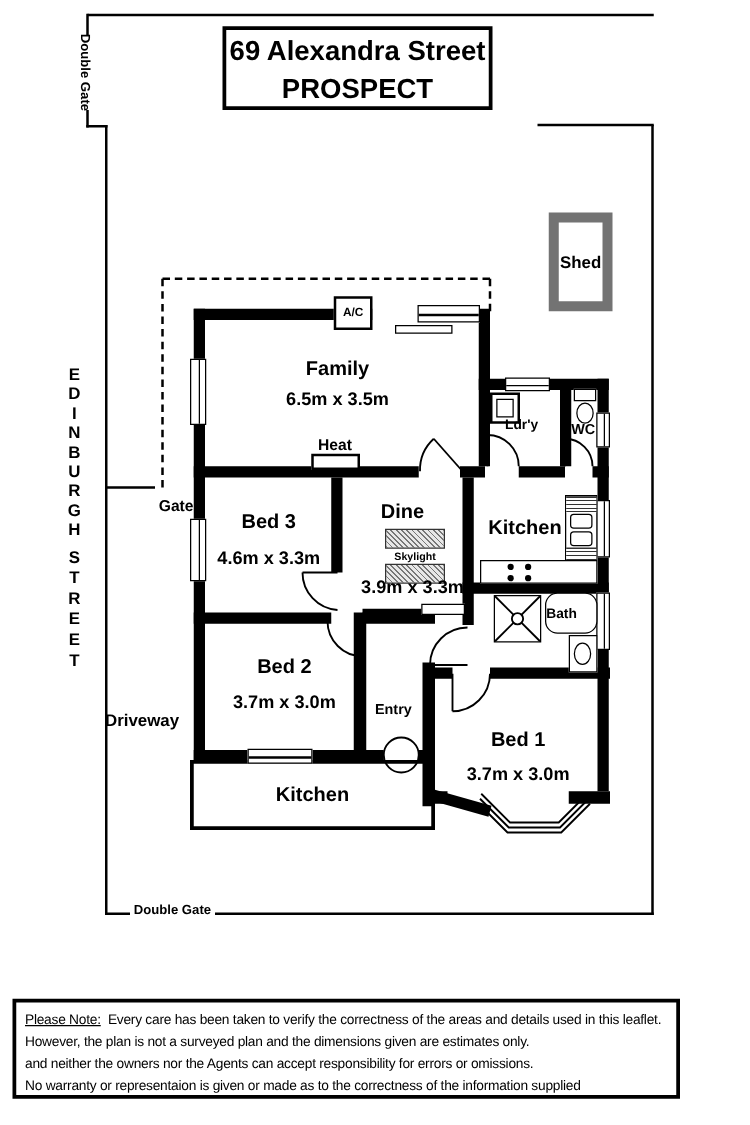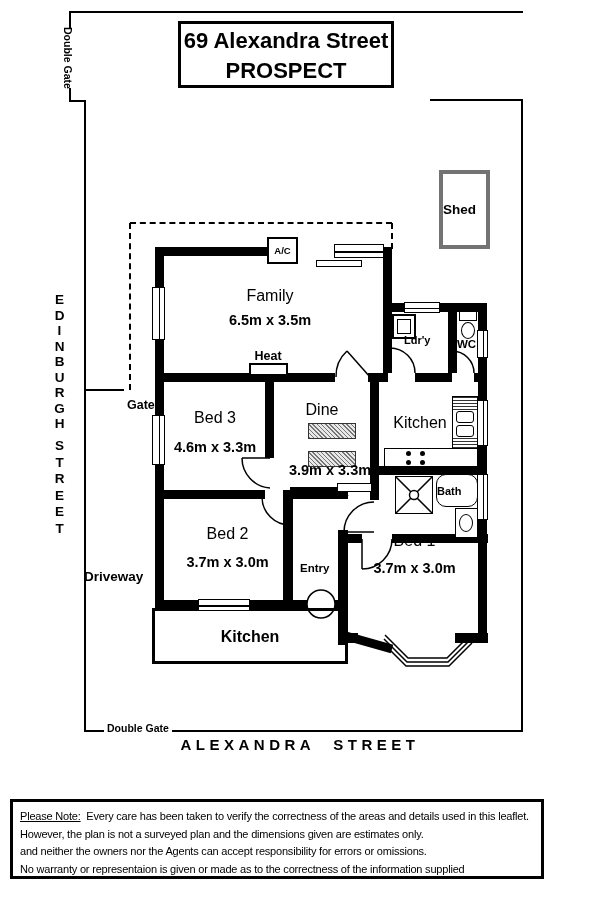--- a/index.html
+++ b/index.html
@@ -6,35 +6,35 @@
   #canvas{position:relative;width:600px;height:900px;background:#fff;overflow:hidden;
           font-family:"Liberation Sans",sans-serif;color:#000;}
   .wall{position:absolute;background:#000;}
   .bline{position:absolute;background:#000;}
   .dashv{position:absolute;border-left:2px dashed #000;}
   .dashh{position:absolute;border-top:2px dashed #000;}
   .window{position:absolute;background:#fff;border:1.5px solid #000;box-sizing:border-box;}
   .winmid-v{position:absolute;left:50%;top:0;bottom:0;width:1.5px;background:#000;}
   .winmid-h{position:absolute;top:50%;left:0;right:0;height:1.5px;background:#000;}
   .lbl{position:absolute;font-weight:bold;white-space:nowrap;}
-  .room-name{font-size:16px;font-weight:normal;}
+  .room-name{font-size:16px;font-weight:bold;}
   .room-dims{font-size:14.5px;font-weight:bold;}
   .center{text-align:center;}
   .fixture{position:absolute;background:#fff;border:1.5px solid #000;box-sizing:border-box;}
   .hatch{position:absolute;border:1px solid #333;box-sizing:border-box;
          background:repeating-linear-gradient(45deg,#777 0 1px,#e8e8e8 1px 3px);}
   .hatch-h{position:absolute;background:repeating-linear-gradient(0deg,#333 0 1px,#fff 1px 3px);}
   .dot{position:absolute;width:5px;height:5px;border-radius:50%;background:#000;}
   .vtext-up{writing-mode:vertical-rl;text-orientation:upright;}
   .vtext-rot{writing-mode:vertical-rl;}
   svg.overlay{position:absolute;left:0;top:0;pointer-events:none;}
   #title-box{position:absolute;left:178px;top:21px;width:216px;height:67px;border:3px solid #000;
              box-sizing:border-box;text-align:center;font-weight:bold;font-size:22px;line-height:30px;padding-top:2px;}
-  #shed-box{position:absolute;left:439px;top:170px;width:51px;height:79px;border:4px solid #737373;
-            box-sizing:border-box;display:flex;align-items:center;justify-content:flex-start;font-weight:bold;font-size:13.5px;}
+  #shed-box{position:absolute;left:439px;top:170px;width:51px;height:79px;border:8px solid #737373;
+            box-sizing:border-box;display:flex;align-items:center;justify-content:center;font-weight:bold;font-size:13.5px;}
   #verandah-box{position:absolute;left:152px;top:608px;width:196px;height:56px;border:3px solid #000;box-sizing:border-box;background:#fff;}
   #disclaimer{position:absolute;left:10px;top:799px;width:534px;height:80px;border:3px solid #000;box-sizing:border-box;
               padding:6px 7px;font-size:11px;line-height:17.5px;letter-spacing:-0.2px;white-space:nowrap;}
   #disclaimer .lead{text-decoration:underline;}
 </style>
 </head>
 <body>
 
 <div id="canvas">
 
@@ -62,21 +62,20 @@
 
   <div class="lbl vtext-up" style="left:52px;top:292px;font-size:13.5px;letter-spacing:0.5px;">EDINBURGH</div>
   <div class="lbl vtext-up" style="left:52px;top:438px;font-size:13.5px;letter-spacing:1.5px;">STREET</div>
 
   <div class="lbl" style="left:127px;top:398px;font-size:12.5px;">Gate</div>
 
   <div class="lbl" style="left:84px;top:569px;font-size:13.5px;">Driveway</div>
 
   <div class="lbl" style="left:107px;top:722px;font-size:10.5px;">Double Gate</div>
 
-  <div class="lbl center" style="left:100px;top:736px;width:400px;font-size:15px;letter-spacing:4.5px;word-spacing:10px;">ALEXANDRA  STREET</div>
 
   <div id="shed-box">
     <span>Shed</span>
   </div>
 
   <div id="verandah-box"></div>
   <div class="lbl center" style="left:175px;top:628px;width:150px;font-size:16px;">Kitchen</div>
 
   <div class="wall" style="left:155px;top:247px;width:9px;height:363px;"></div>
   <div class="wall" style="left:155px;top:247px;width:143px;height:9px;"></div>
@@ -131,21 +130,21 @@
     </div>
 
   <div class="fixture" style="left:267px;top:237px;width:31px;height:27px;border-width:2px;display:flex;align-items:center;justify-content:center;">
     <span class="lbl" style="position:static;font-size:9.5px;">A/C</span>
   </div>
 
   <div class="lbl center" style="left:238px;top:349px;width:60px;font-size:12.5px;">Heat</div>
   <div class="fixture" style="left:249px;top:363px;width:39px;height:13px;border-width:2px;"></div>
 
   <div class="hatch" style="left:308px;top:423px;width:48px;height:16px;"></div>
-  <div class="lbl center" style="left:296px;top:440px;width:72px;font-size:8.5px;margin-top:48px;">Skylight</div>
+  <div class="lbl center" style="left:296px;top:440px;width:72px;font-size:8.5px;">Skylight</div>
   <div class="hatch" style="left:308px;top:451px;width:48px;height:16px;"></div>
 
   <div class="fixture" style="left:392px;top:314px;width:24px;height:25px;border-width:2px;"></div>
   <div class="fixture" style="left:397px;top:319px;width:14px;height:15px;"></div>
 
   <div class="fixture" style="left:459px;top:311px;width:18px;height:10px;"></div>
   <div class="fixture" style="left:461px;top:322px;width:14px;height:17px;border-radius:50%;"></div>
 
   <div class="fixture" style="left:452px;top:396px;width:26px;height:56px;"></div>
   <div class="hatch-h" style="left:453px;top:397px;width:24px;height:13px;"></div>
@@ -184,21 +183,21 @@
   <div class="lbl center room-name" style="left:370px;top:414px;width:100px;">Kitchen</div>
 
   <div class="lbl" style="left:404px;top:334px;font-size:11px;">Ldr'y</div>
   <div class="lbl" style="left:457px;top:338px;font-size:11.5px;">WC</div>
 
   <div class="lbl center" style="left:165px;top:525px;width:125px;">
     <div class="room-name">Bed 2</div>
     <div class="room-dims" style="margin-top:11px;">3.7m x 3.0m</div>
   </div>
 
-  <div class="lbl center" style="left:352px;top:532px;width:125px;">
+  <div class="lbl center" style="left:352px;top:584px;width:125px;">
     <div class="room-name">Bed 1</div>
     <div class="room-dims" style="margin-top:10px;">3.7m x 3.0m</div>
   </div>
 
   <div class="lbl" style="left:300px;top:562px;font-size:11.5px;">Entry</div>
 
   <svg class="overlay" width="600" height="900" viewBox="0 0 600 900">
     <g stroke="#000" stroke-width="1.5" fill="none">
 
       <path d="M370,377 L347,351"></path>

